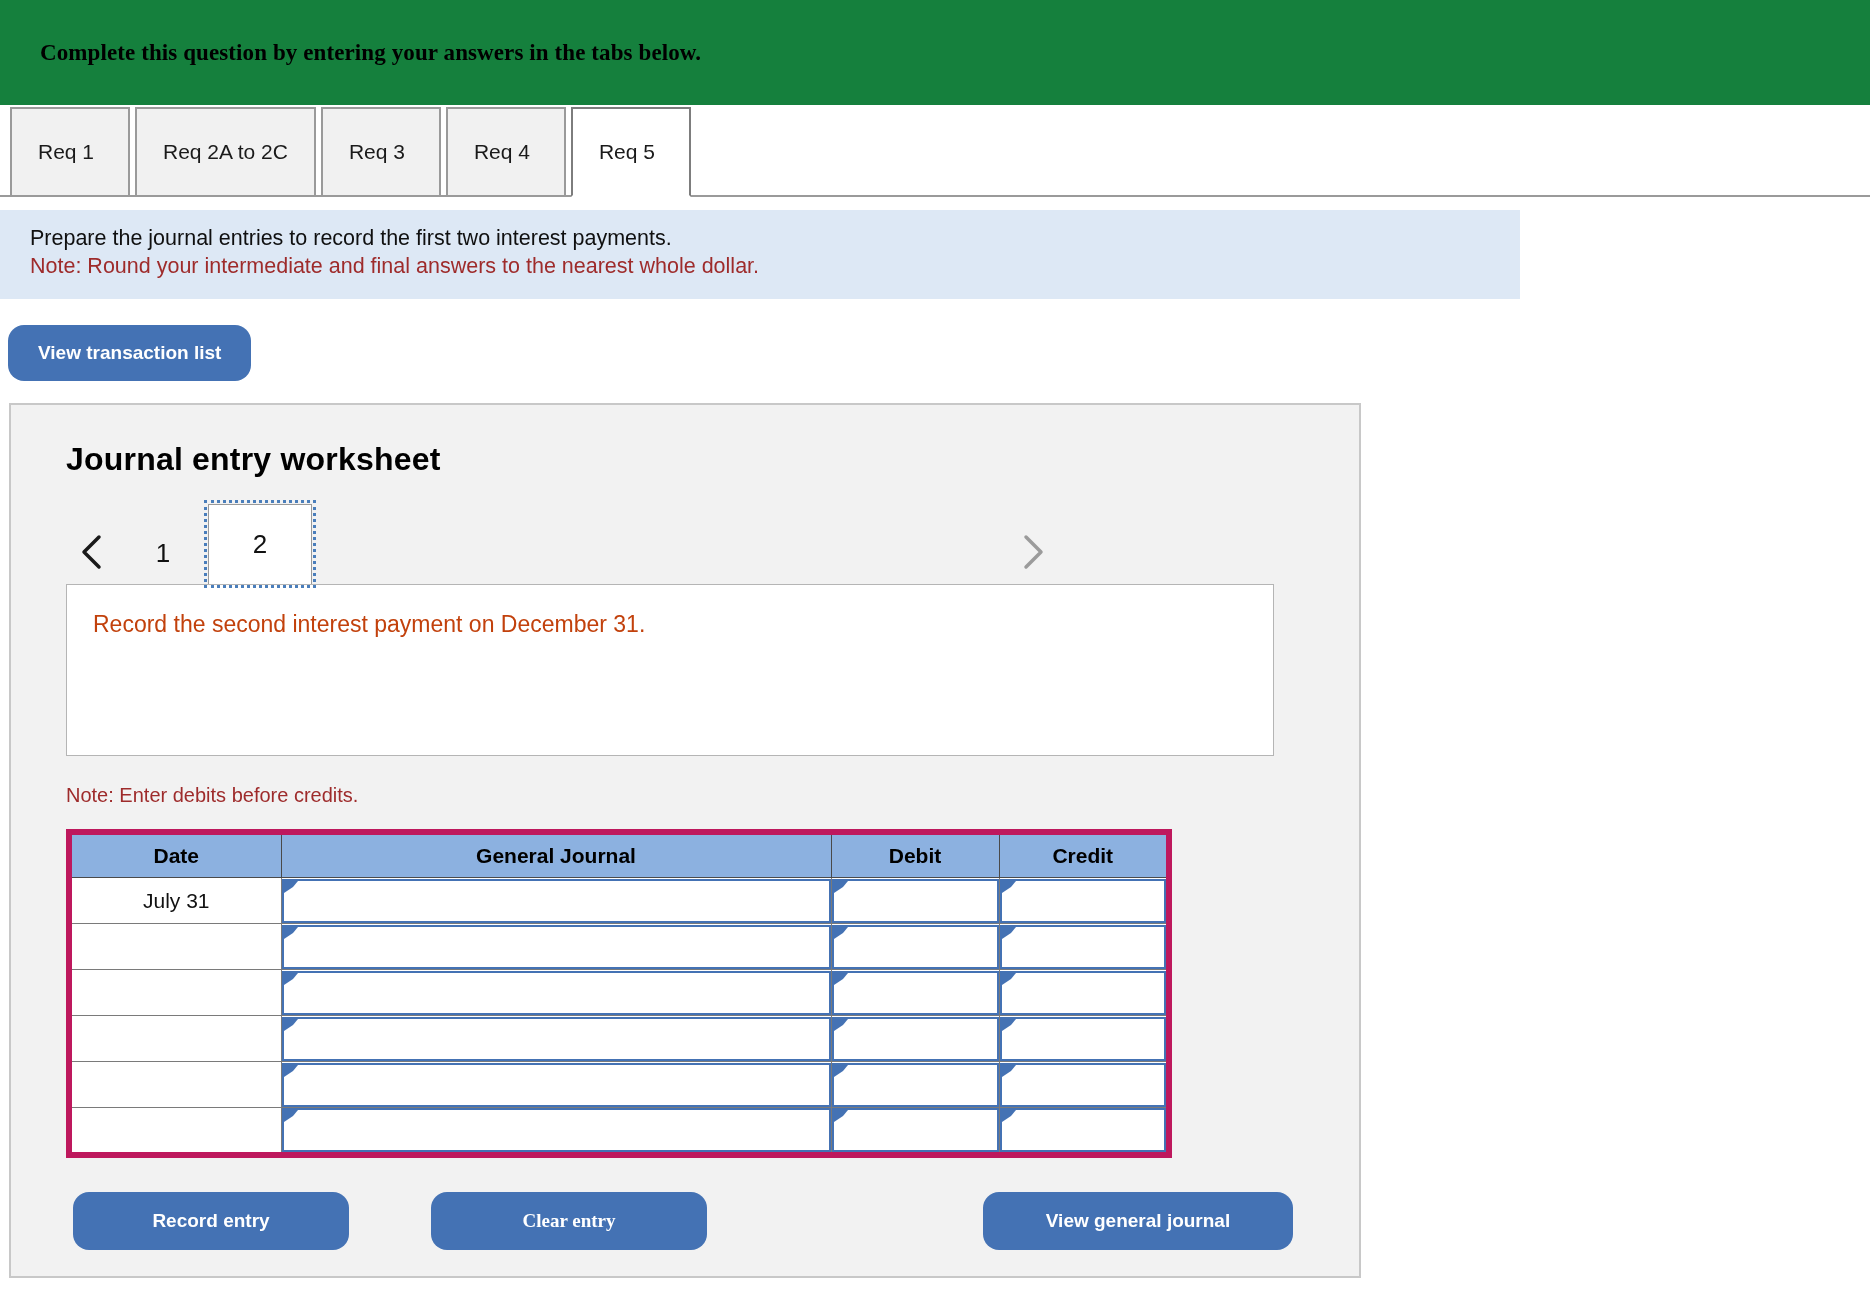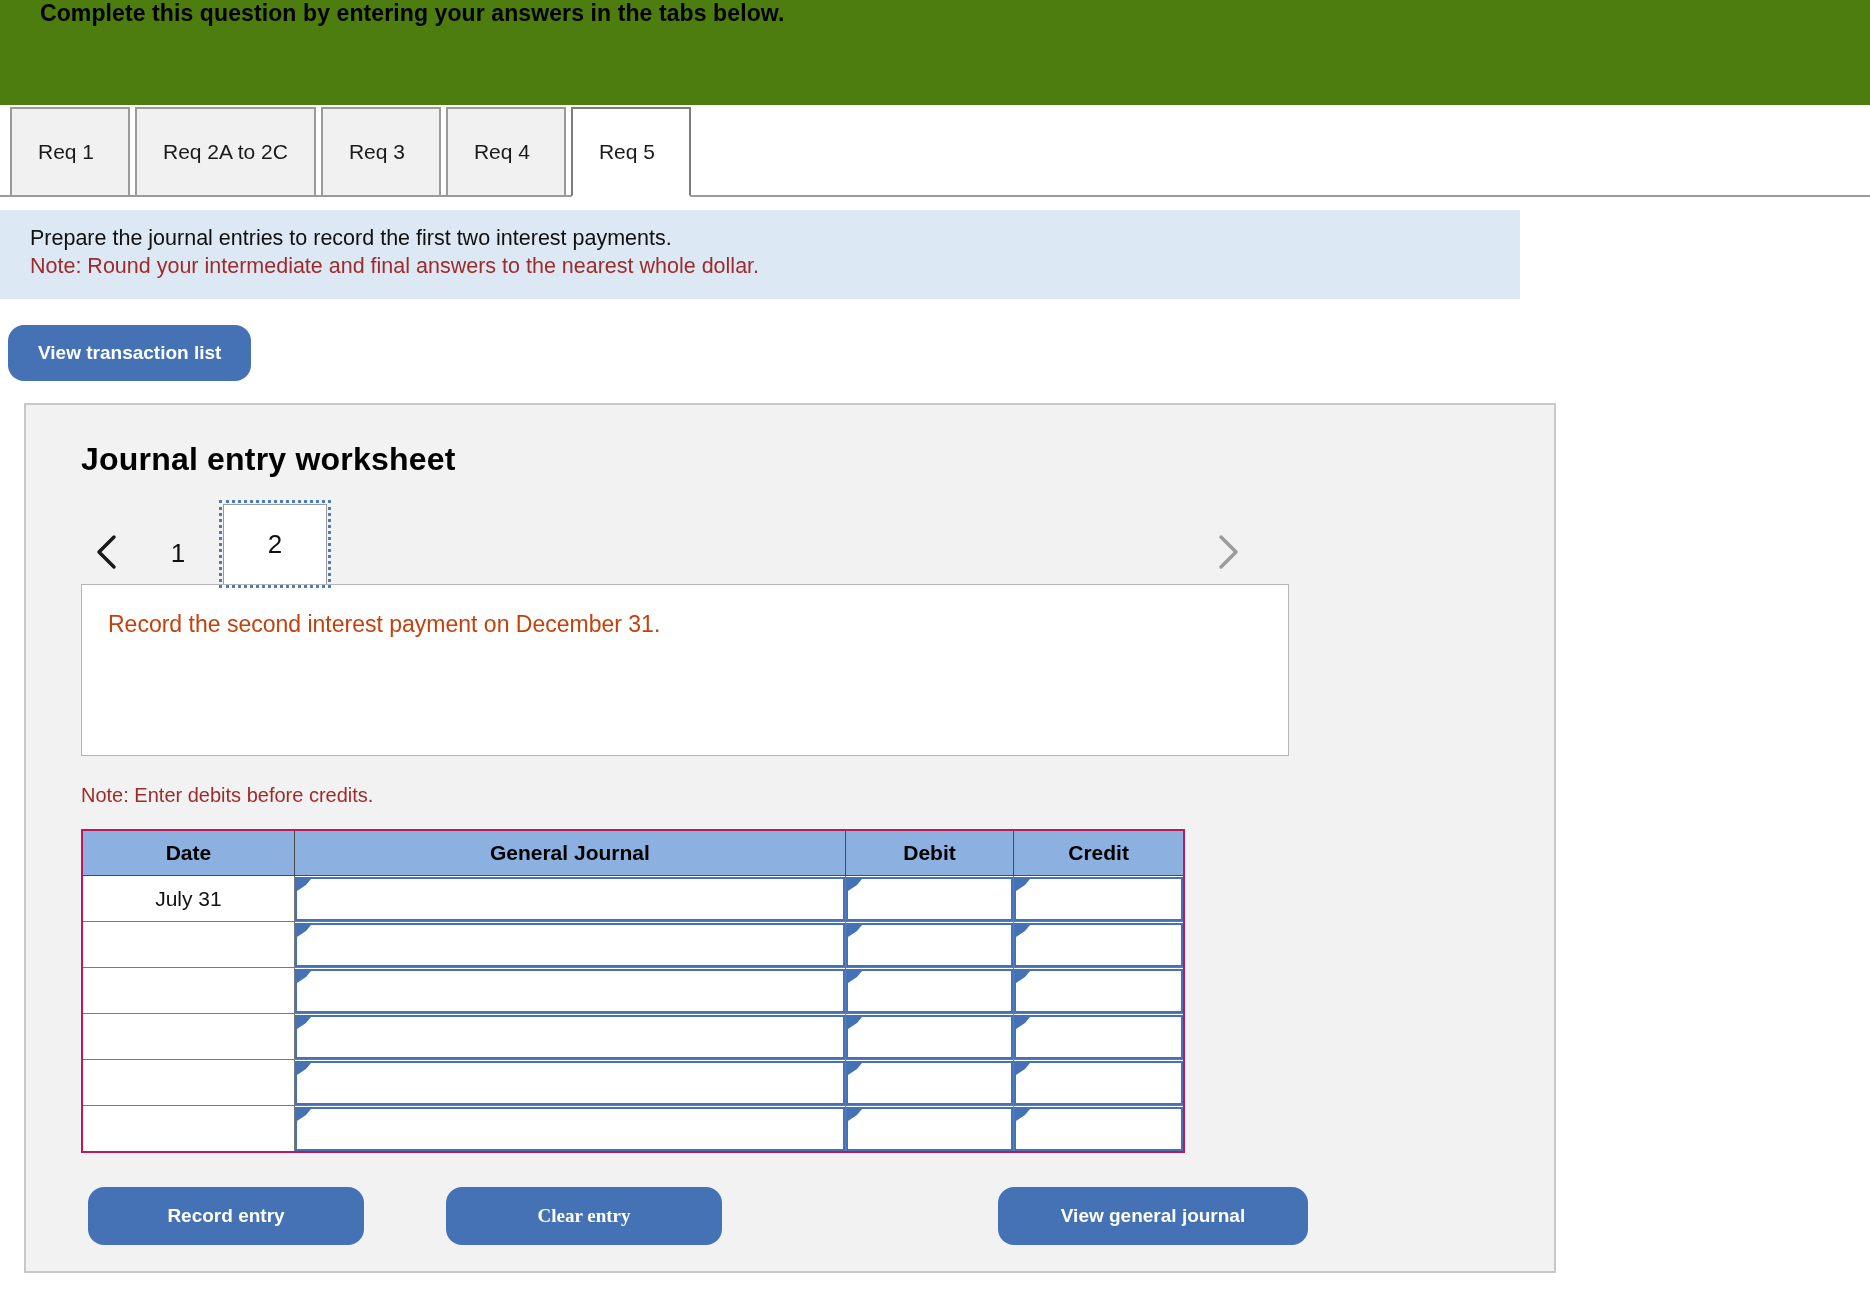--- a/index.html
+++ b/index.html
@@ -8,23 +8,25 @@
     width: 1870px; height: 1310px;
     background: #ffffff;
     font-family: "Liberation Sans", sans-serif;
     overflow: hidden;
   }
 
   
   .top-banner {
     width: 1870px;
     height: 105px;
-    background: #4d7c0f;
+    background: #15803d;
     display: flex;
+    align-items: center;
     padding-left: 40px;
+    font-family: Liberation Serif, serif;
   }
   .top-banner-text {
     font-size: 23px;
     font-weight: bold;
     color: #000000;
     letter-spacing: .1px;
   }
 
   
   .tab-strip {
@@ -97,22 +99,22 @@
     font-weight: bold;
     border: none;
     border-radius: 16px;
     cursor: pointer;
     font-family: "Liberation Sans", sans-serif;
   }
   .btn-vt { height: 56px; padding: 0 30px; }
 
   
   .panel {
-    margin-left: 24px;
-    width: 1532px;
+    margin-left: 9px;
+    width: 1352px;
     background: #f2f2f2;
     border: 2px solid #c8c8c8;
     padding: 0 0 26px 0;
   }
   .panel-title {
     font-size: 32px;
     font-weight: bold;
     color: #000000;
     padding: 36px 0 0 55px;
     letter-spacing: .2px;
@@ -172,21 +174,21 @@
     font-size: 20px;
     color: #9e2b2b;
   }
 
   
   .jtable {
     margin-left: 55px;
     width: 1104px;
     border-collapse: collapse;
     table-layout: fixed;
-    border: 2px solid #be185d;
+    border: 6px solid #be185d;
     background: #84cc16;
   }
   .jtable th {
     background: #8cb1e0;
     border: 1px solid #4a4a4a;
     height: 46px;
     font-size: 21px;
     font-weight: bold;
     color: #000000;
     text-align: center;

